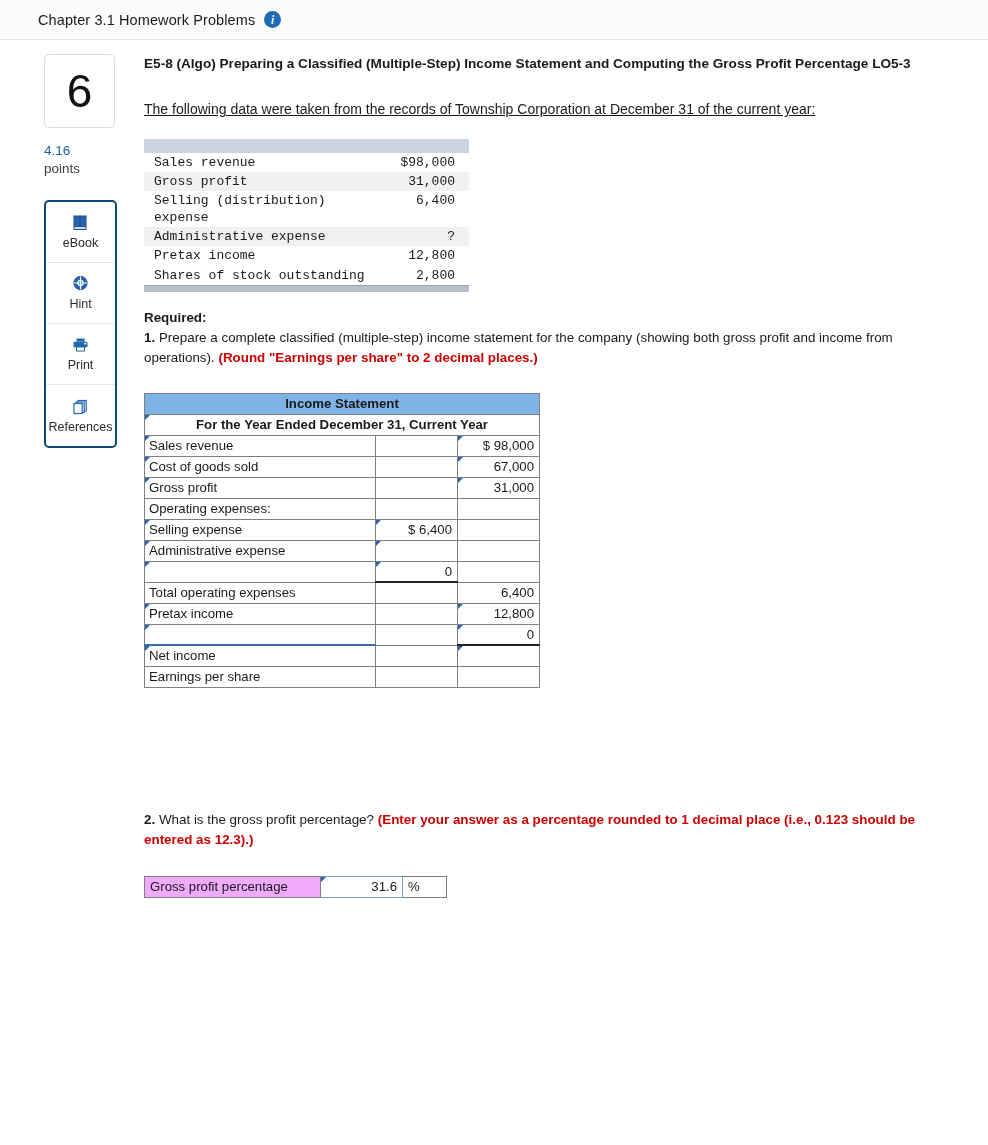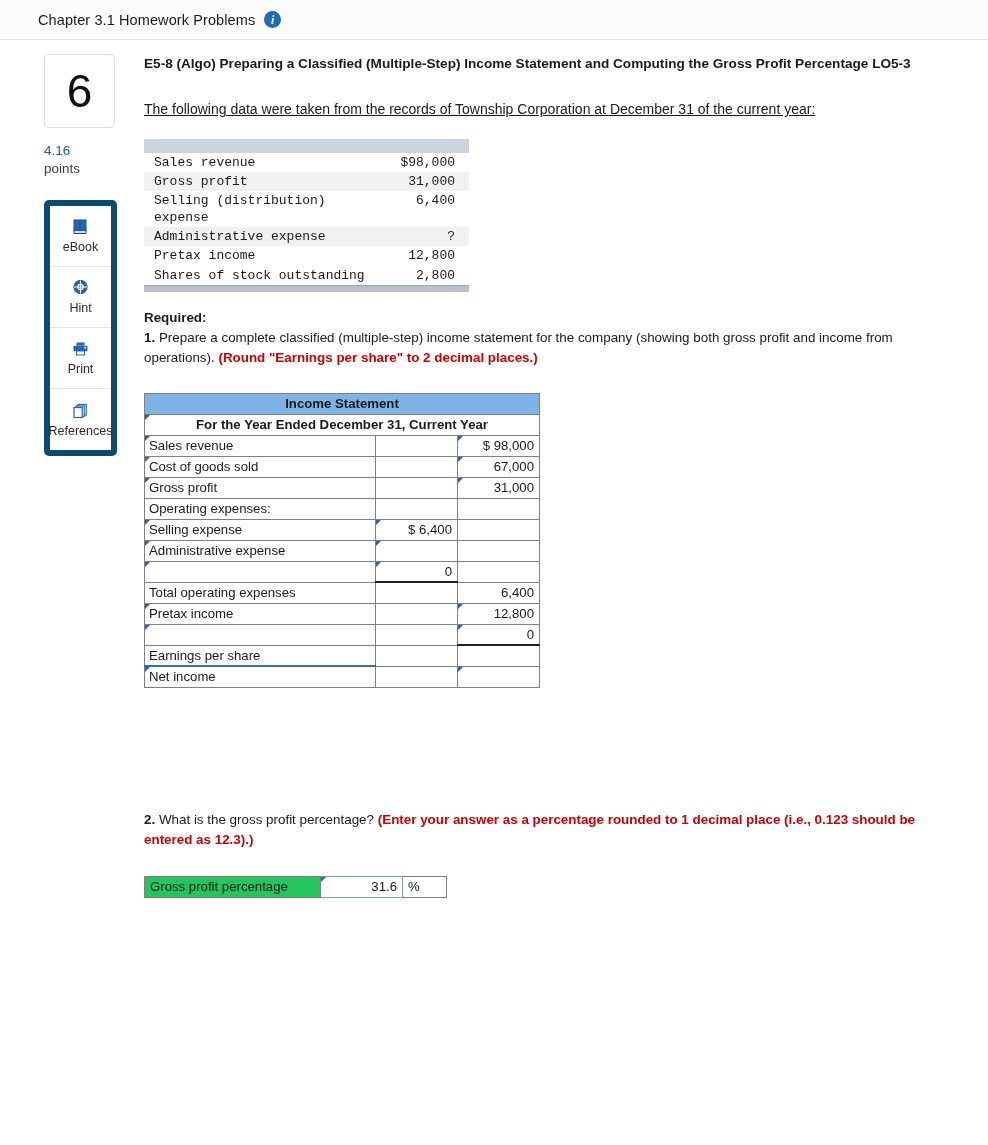--- a/index.html
+++ b/index.html
@@ -37,21 +37,21 @@
   .qnum-box {
     width: 71px; height: 74px;
     border: 1px solid #dcdcdc; border-radius: 5px;
     display: flex; align-items: center; justify-content: center;
     font-size: 46px; color: #111; font-weight: 400;
   }
   .points { margin-top: 14px; width: 71px; text-align: left; line-height: 1.35; }
   .points-val { font-size: 13.5px; color: #1a5fa8; }
   .points-lbl { font-size: 13.5px; color: #3d3d3d; }
 
-  .toolbox { margin-top: 22px; width: 73px; border: 6px solid #0c4a6e; border-radius: 5px; background: #fff; }
+  .toolbox { margin-top: 22px; width: 73px; border: 2px solid #0c4a6e; border-radius: 5px; background: #fff; }
   .tool {
     height: 61px; border-bottom: 1px solid #e6e6e6;
     display: flex; flex-direction: column; align-items: center; justify-content: center;
     gap: 4px; cursor: pointer;
   }
   .tool:last-child { border-bottom: none; }
   .tool-label { font-size: 12.5px; color: #2b2b2b; white-space: nowrap; }
   .tool svg { display: block; }
 
   
@@ -107,21 +107,21 @@
     content: ""; position: absolute; top: 0; left: 0;
     border-top: 5px solid #2b63b0; border-right: 5px solid transparent;
   }
   .thickbot { border-bottom: 2px solid #222 !important; }
   .thicktop { border-top: 2px solid #3a6ea8 !important; }
 
   
   .q2 { margin-top: 122px; font-size: 13.4px; line-height: 1.5; max-width: 818px; }
   .gpp { border-collapse: collapse; margin-top: 26px; table-layout: fixed; }
   .gpp td { border: 1px solid #808080; height: 21px; font-size: 13.2px; padding: 0 5px; position: relative; background:#fff; }
-  .gpp .lbl { width: 176px; background: #22c55e; line-height: 1.18; padding: 2px 5px; white-space: normal; }
+  .gpp .lbl { width: 176px; background: #f0abfc; line-height: 1.18; padding: 2px 5px; white-space: normal; }
   .gpp .val { width: 82px; text-align: right; border: 1px solid #7a9fc6; }
   .gpp .pct { width: 44px; text-align: left; }
 </style>
 </head>
 <body>
 
 <div class="topbar">
   <span class="topbar-title">Chapter 3.1 Homework Problems</span>
   <span class="info-icon">i</span>
 </div>
@@ -288,28 +288,28 @@
         <td class="edit marker">Pretax income</td>
         <td></td>
         <td class="r edit marker">12,800</td>
       </tr>
       <tr>
         <td class="edit marker"></td>
         <td></td>
         <td class="r edit marker thickbot">0</td>
       </tr>
       <tr>
+        <td class="edit marker thicktop">Net income</td>
+        <td></td>
+        <td class="r edit marker"></td>
+      </tr>
+      <tr>
         <td>Earnings per share</td>
         <td></td>
         <td class="r edit-active"></td>
-      </tr>
-      <tr>
-        <td class="edit marker thicktop">Net income</td>
-        <td></td>
-        <td class="r edit marker"></td>
       </tr>
     </tbody>
       </table>
 
     <div class="q2">
       <b>2.</b>
       <span>What is the gross profit percentage?</span>
       <span class="red">(Enter your answer as a percentage rounded to 1 decimal place (i.e., 0.123 should be entered as 12.3).)</span>
     </div>
 

